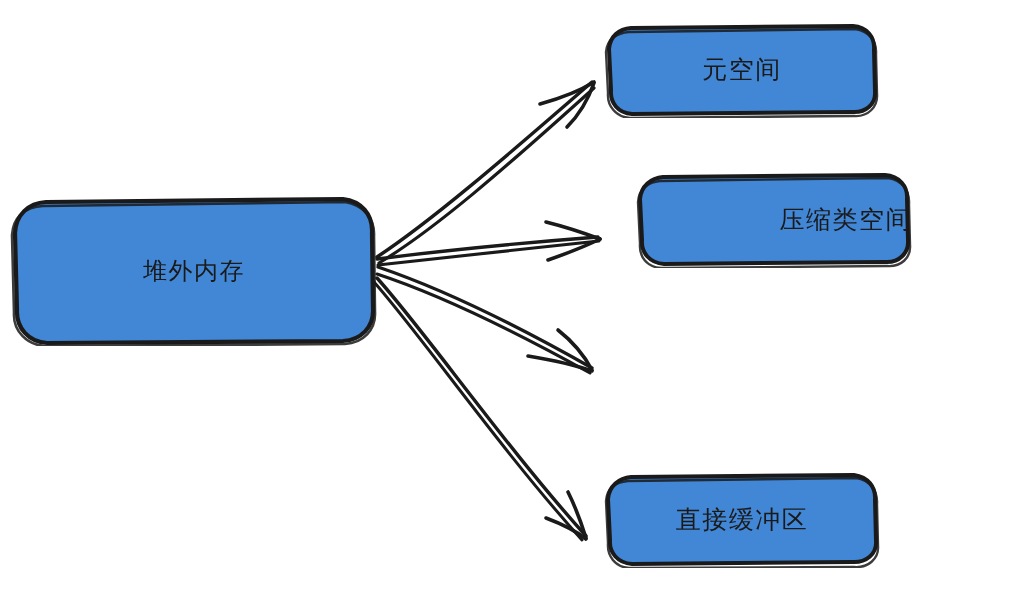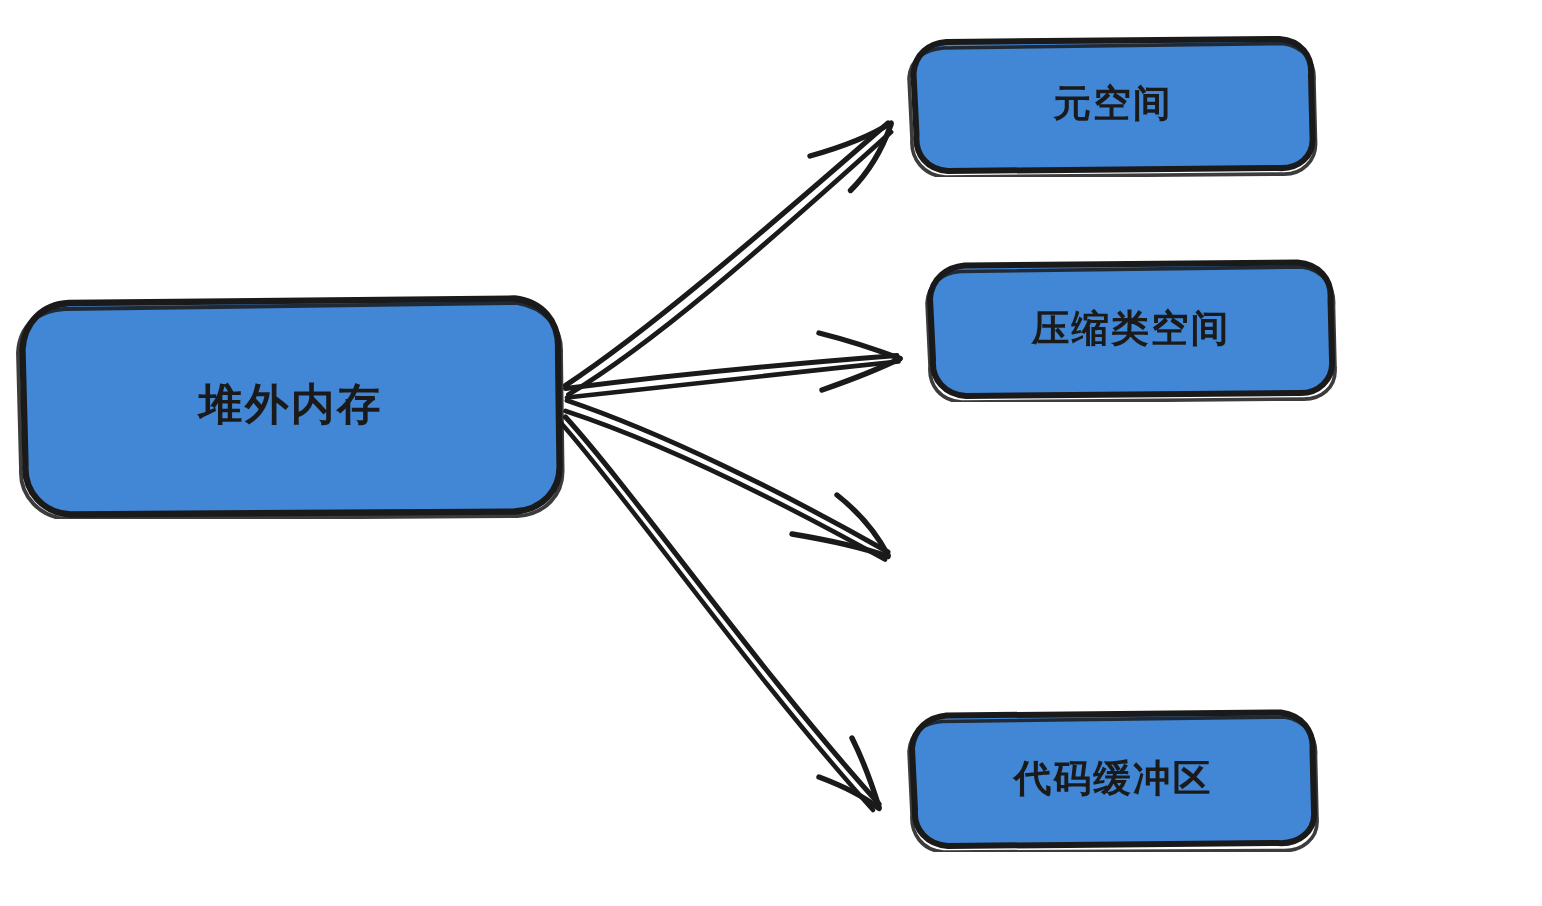--- a/index.html
+++ b/index.html
@@ -28,21 +28,20 @@
   }
   .node {
     position: absolute;
     box-sizing: border-box;
     display: flex;
     align-items: center;
     justify-content: center;
     color: #1a1a1a;
     text-align: center;
     user-select: none;
-    font-weight: bold;
   }
   .node-shape {
     position: absolute;
     left: 0;
     top: 0;
     width: 100%;
     height: 100%;
     pointer-events: none;
   }
   .node-label {
@@ -52,33 +51,34 @@
     line-height: 1.1;
     white-space: nowrap;
   }
   #node-source {
     left: 10px;
     top: 196px;
     width: 368px;
     height: 150px;
   }
   #node-source .node-label {
-    font-size: 29px;
+    font-size: 24px;
   }
   #node-meta {
     left: 604px;
     top: 22px;
     width: 276px;
     height: 96px;
   }
   #node-ccs {
-    left: 616px;
+    left: 636px;
     top: 172px;
     width: 276px;
     height: 96px;
+    justify-content: flex-end;
   }
   #node-codecache {
     left: 604px;
     top: 322px;
     width: 276px;
     height: 96px;
   }
   #node-directbuf {
     left: 604px;
     top: 472px;
@@ -180,16 +180,16 @@
       <path d="M26 6 L250 4 C 264 6, 272 16, 271 29 L272 70
                C 273 83, 263 92, 249 91 L27 93
                C 13 92, 5 82, 6 69 L4 27 C 5 14, 14 7, 26 6 Z" fill="#4287d6" stroke="none"></path>
       <path d="M27 5 L250 3 C 264 5, 272 15, 271 28 L272 69
                C 273 82, 262 91, 248 90 L28 92
                C 14 91, 5 81, 6 68 L4 27 C 5 14, 15 6, 27 5" fill="none" stroke="#1a1a1a" stroke-width="4.0" stroke-linecap="round" stroke-linejoin="round"></path>
       <path d="M24 9 L252 6 C 266 8, 274 19, 273 32 L274 74
                C 275 87, 264 96, 250 95 L25 96
                C 11 95, 3 84, 4 71 L2 29 C 3 16, 12 10, 24 9" fill="none" stroke="#1a1a1a" stroke-width="2.4" stroke-linecap="round" stroke-linejoin="round" opacity="0.85"></path>
     </svg>
-    <span class="node-label">代码缓冲区</span>
+    <span class="node-label">直接缓冲区</span>
   </div>
 
 </div>
 
 </body></html>

